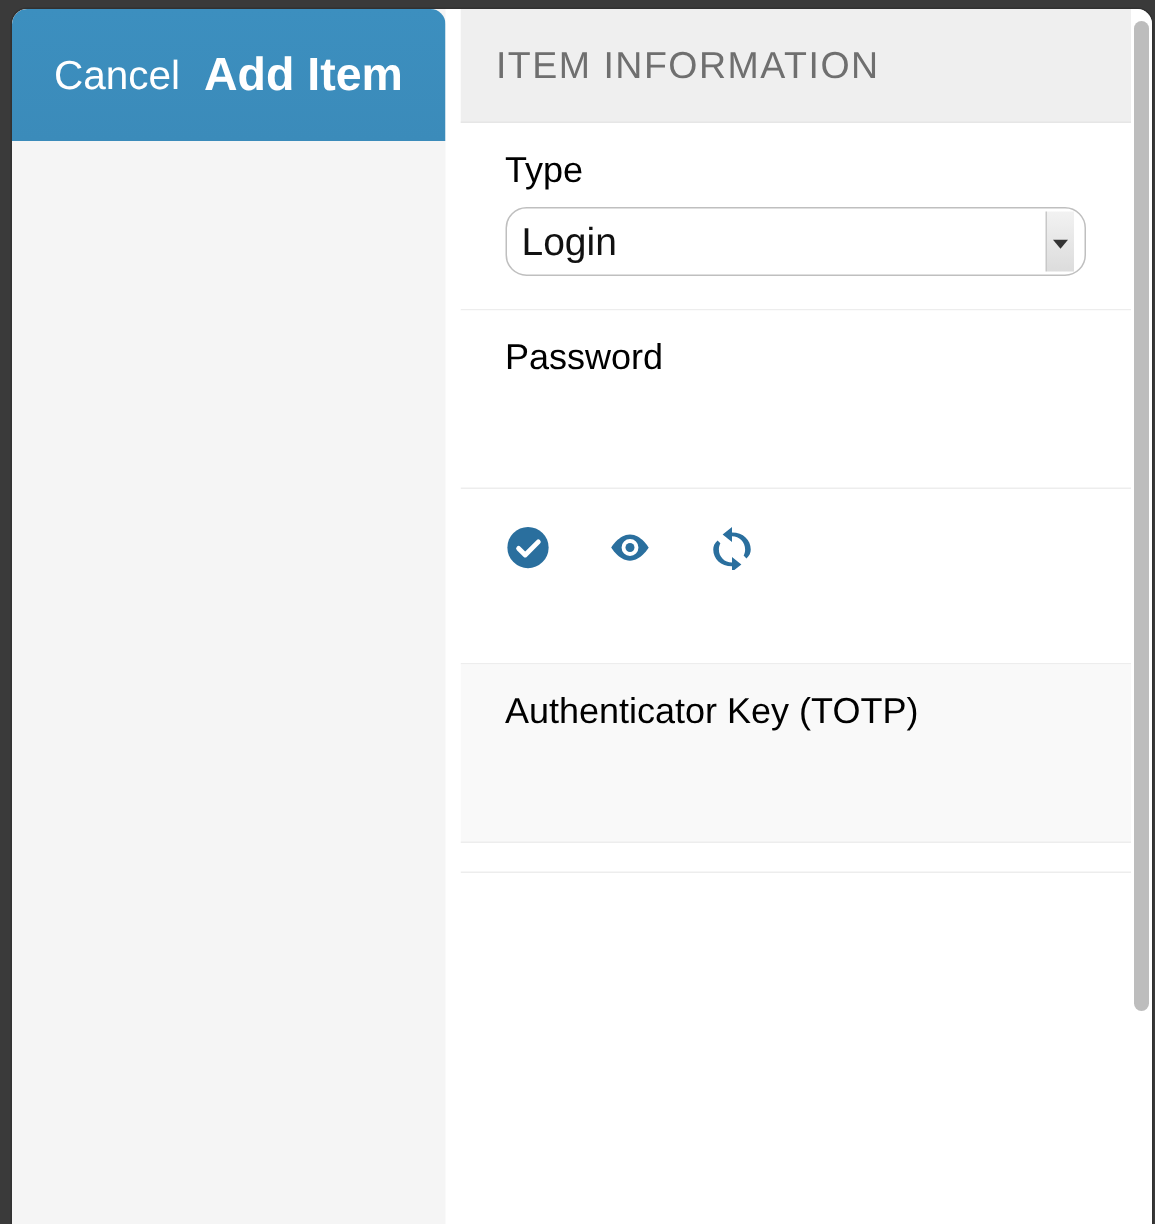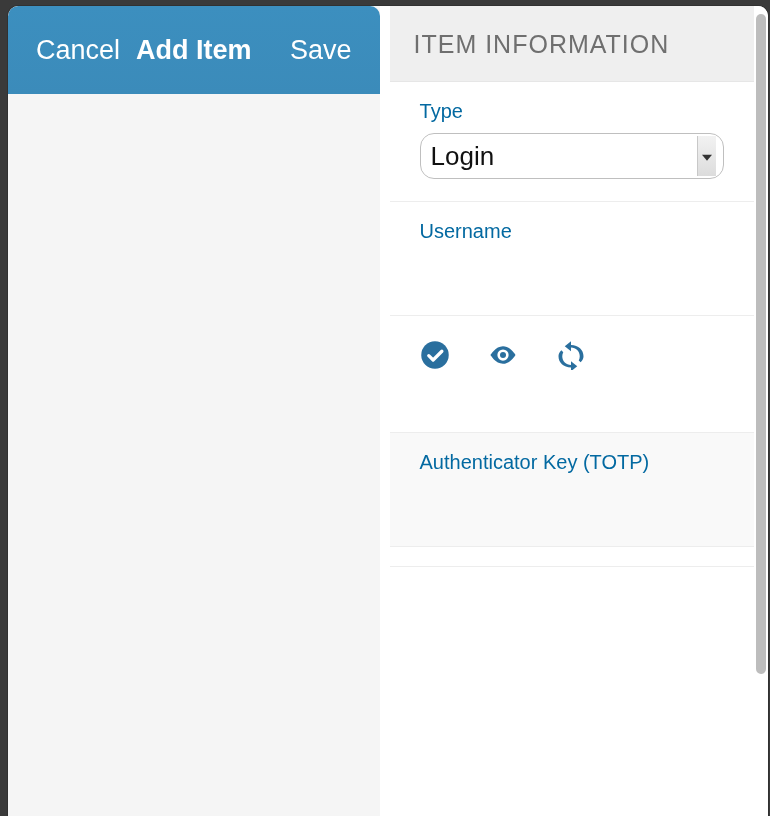--- a/index.html
+++ b/index.html
@@ -31,21 +31,21 @@
       height: 88px;
       display: flex;
       align-items: center;
       justify-content: space-between;
       padding: 0 28px;
       border-radius: 10px 10px 0 0;
       flex-shrink: 0;
     }
     .header .title {
       font-weight: 700;
-      font-size: 27px;
+      font-size: 31px;
       text-align: left;
       flex: 1;
     }
     .header .btn-left,
     .header .btn-right {
       font-size: 27px;
       font-weight: 400;
       cursor: pointer;
       min-width: 100px;
     }
@@ -71,22 +71,22 @@
       padding: 24px 24px 22px 24px;
       border-bottom: 1px solid #e6e6e6;
     }
     .form-row {
       padding: 18px 30px 22px 30px;
       border-bottom: 1px solid #ededed;
       background: #fff;
     }
     .form-row.tall { min-height: 110px; }
     .form-label {
-      color: #0369a1;
-      font-size: 20px;
+      color: #000000;
+      font-size: 24px;
       font-weight: 400;
       margin-bottom: 10px;
       display: block;
     }
     .type-select {
       width: 100%;
       height: 46px;
       font-size: 26px;
       padding: 0 10px;
       border: 1px solid #bfbfbf;
@@ -180,40 +180,39 @@
     }
   </style>
 </head>
 <body>
 
 <div class="window">
 
   <div class="header">
     <div class="btn-left">Cancel</div>
     <div class="title">Add Item</div>
-    <div class="btn-right">Save</div>
   </div>
 
   <div class="content-wrap">
     <div class="content">
 
       <div class="section-header">ITEM INFORMATION</div>
 
       <div class="form-row">
         <label class="form-label">Type</label>
         <div class="select-wrap">
           <select class="type-select">
             <option>Login</option>
           </select>
         </div>
       </div>
 
 
       <div class="form-row tall">
-        <label class="form-label">Username</label>
+        <label class="form-label">Password</label>
         <input class="text-input" type="text" value="" style="">
       </div>
 
       <div class="form-row tall">
         <div class="password-row">
           <div class="icon-group">
             <span class="icon">
               <svg viewBox="0 0 24 24" fill="#2a6f9e">
                   <circle cx="12" cy="12" r="11"></circle>
                   <path d="M7 12.5 L10.5 16 L17.5 9" stroke="#fff" stroke-width="2.6" fill="none" stroke-linecap="round" stroke-linejoin="round"></path>

